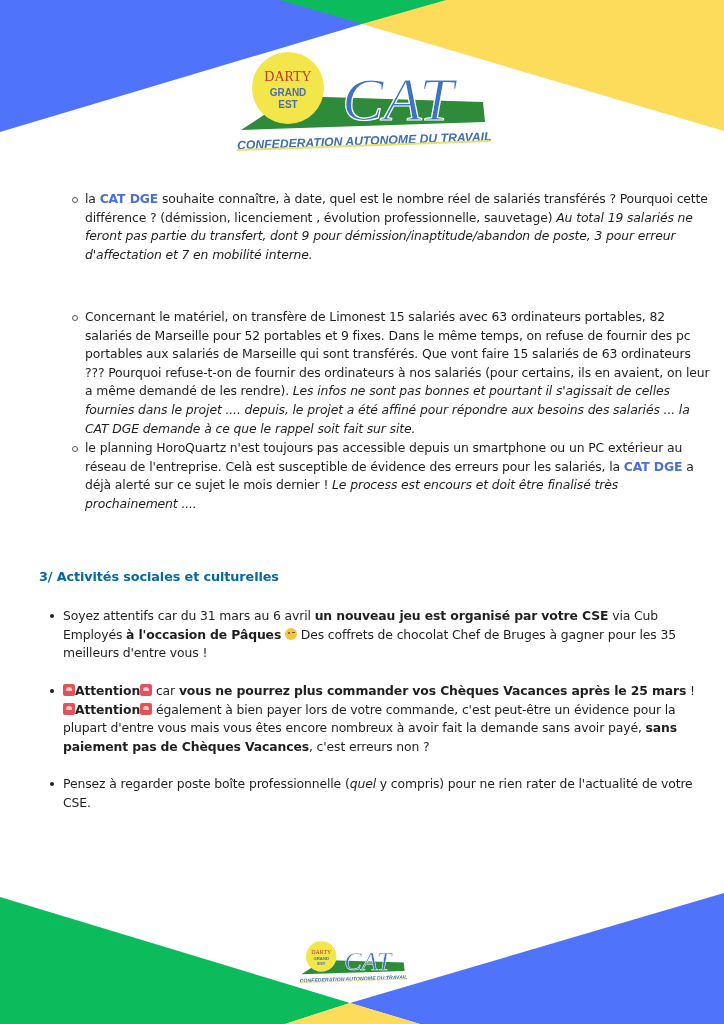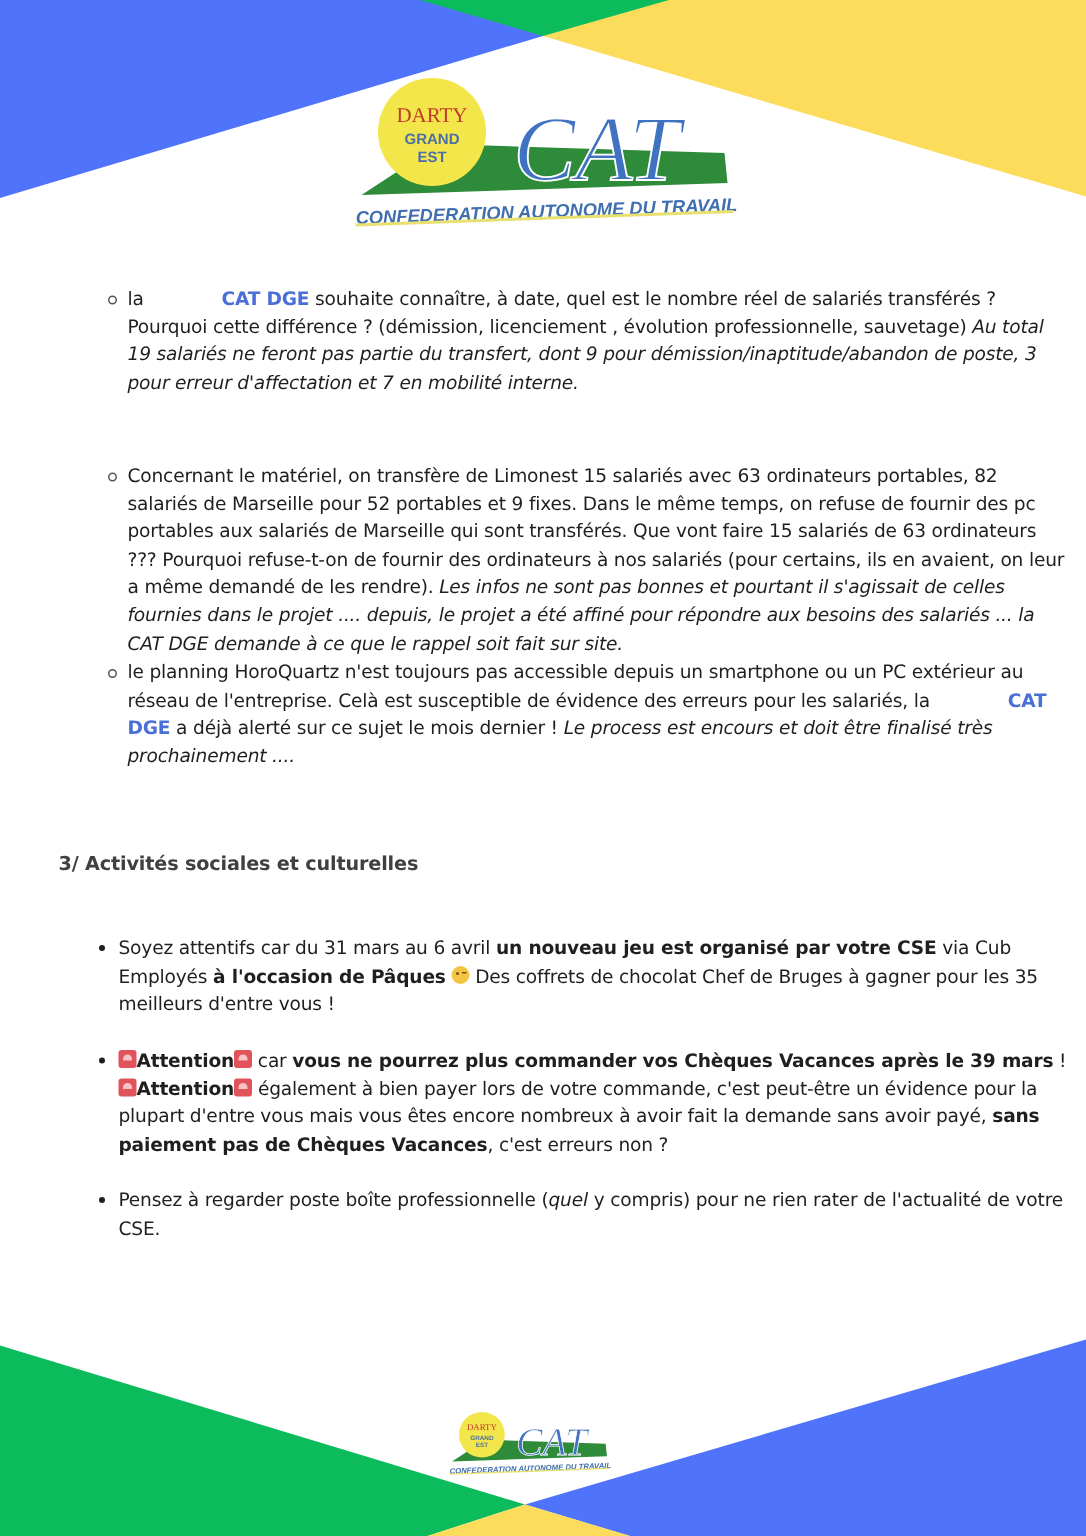--- a/index.html
+++ b/index.html
@@ -14,29 +14,29 @@
   .logo-top { left: 233px; top: 50px; width: 260px; height: 102px; }
   .logo-bottom { left: 298px; top: 940px; width: 110px; height: 44px; }
 
   .content { position: absolute; left: 0; top: 0; width: 724px; z-index: 2; }
   .sub-list { position: absolute; left: 72px; width: 640px; margin: 0; padding: 0; list-style: none; }
   .sub-item { position: relative; padding-left: 13px; font-size: 12.4px; line-height: 18.6px; letter-spacing: -0.12px; }
   .sub-item .bullet {
     position: absolute; left: 0; top: 7px; width: 4px; height: 4px;
     border: 1px solid #555; border-radius: 50%;
   }
-  .hl { color: #4a6fd6; font-weight: bold; margin-left: 48px; }
+  .hl { color: #4a6fd6; font-weight: bold; }
   .it { font-style: italic; }
   .b { font-weight: bold; }
 
   .section-title {
     position: absolute; left: 39px; top: 569px;
-    font-size: 12.8px; font-weight: bold; color: #404040; letter-spacing: -0.1px;
+    font-size: 12.8px; font-weight: bold; color: #0369a1; letter-spacing: -0.1px;
   }
-  .main-list { position: absolute; left: 49px; width: 650px; margin: 16px; padding: 0; list-style: none; }
+  .main-list { position: absolute; left: 49px; width: 650px; margin: 0; padding: 0; list-style: none; }
   .main-item { position: relative; padding-left: 14px; font-size: 12.4px; line-height: 18.6px; letter-spacing: -0.12px; }
   .main-item .dot {
     position: absolute; left: 1px; top: 7px; width: 4px; height: 4px;
     background: #1f1f1f; border-radius: 50%;
   }
   .siren {
     display: inline-block; width: 12px; height: 12px; background: #e0535a;
     border-radius: 2px; vertical-align: -1px; position: relative;
   }
   .siren::after {
@@ -116,21 +116,21 @@
   <ul class="main-list" style="top:607px;">
     <li class="main-item">
       <span class="dot"></span>
       <span>Soyez attentifs car du 31 mars au 6 avril </span><span class="b">un nouveau jeu est organisé par votre CSE</span><span> via Cub Employés </span><span class="b">à l'occasion de Pâques</span> <span class="wink"></span><span> Des coffrets de chocolat Chef de Bruges à gagner pour les 35 meilleurs d'entre vous !</span>
     </li>
   </ul>
 
   <ul class="main-list" style="top:682px;">
     <li class="main-item">
       <span class="dot"></span>
-      <span class="siren"></span><span class="b">Attention</span><span class="siren"></span><span> car </span><span class="b">vous ne pourrez plus commander vos Chèques Vacances après le 39 mars</span><span> !</span><br>
+      <span class="siren"></span><span class="b">Attention</span><span class="siren"></span><span> car </span><span class="b">vous ne pourrez plus commander vos Chèques Vacances après le 25 mars</span><span> !</span><br>
       <span class="siren"></span><span class="b">Attention</span><span class="siren"></span> <span> également à bien payer lors de votre commande, c'est peut-être un évidence pour la plupart d'entre vous mais vous êtes encore nombreux à avoir fait la demande sans avoir payé, </span><span class="b">sans paiement pas de Chèques Vacances</span><span>, c'est erreurs non ?</span>
     </li>
   </ul>
 
   <ul class="main-list" style="top:775px;">
     <li class="main-item">
       <span class="dot"></span>
       <span>Pensez à regarder poste boîte professionnelle (</span><span class="it">quel</span><span> y compris) pour ne rien rater de l'actualité de votre CSE.</span>
     </li>
   </ul>

